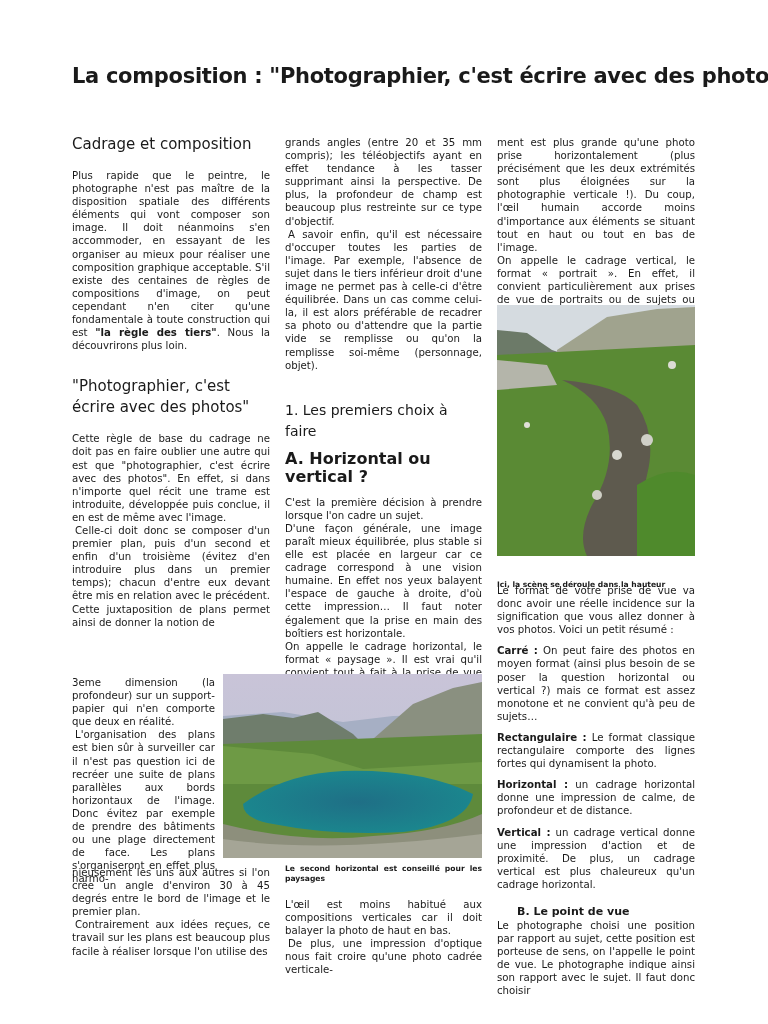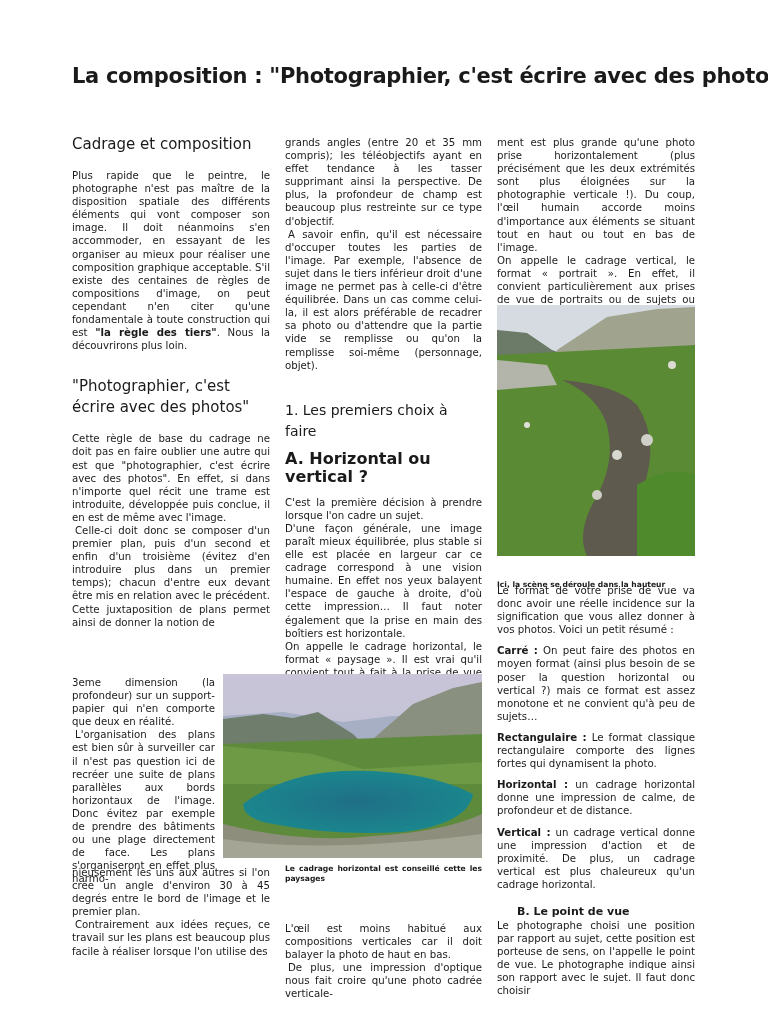--- a/index.html
+++ b/index.html
@@ -82,23 +82,23 @@
     <path d="M0 42 L60 38 L120 48 L170 42 L259 40 L259 70 L0 70 Z" fill="#a6afc4"></path>
     <path d="M0 45 L40 40 L70 44 L95 38 L130 60 L140 70 L0 70 Z" fill="#6f7d6c"></path>
     <path d="M150 65 L190 30 L230 14 L259 8 L259 70 Z" fill="#8a9080"></path>
     <path d="M0 70 L259 60 L259 184 L0 184 Z" fill="#5e8a3b"></path>
     <path d="M0 72 L90 80 L140 95 L259 88 L259 110 L0 110 Z" fill="#6e9a45"></path>
     <path d="M20 130 Q60 100 120 97 Q200 95 250 120 Q245 150 180 158 Q110 162 50 150 Q20 145 20 130 Z" fill="url(#lake)"></path>
     <path d="M0 150 Q80 170 150 162 Q220 158 259 140 L259 184 L0 184 Z" fill="#8d8f7c"></path>
     <path d="M0 165 Q100 180 259 160 L259 184 L0 184 Z" fill="#a5a596"></path>
   </svg>
 </div>
-<div class="abs caption" style="left:285px; top:864px; width:197px;">Le cadrage horizontal est conseillé cette les paysages</div>
+<div class="abs caption" style="left:285px; top:864px; width:197px;">Le second horizontal est conseillé pour les paysages</div>
 
-<div class="abs body-text col2" style="top:898px;margin-top:24px;">
+<div class="abs body-text col2" style="top:898px;">
   <p>L'œil est moins habitué aux compositions verticales car il doit balayer la photo de haut en bas.</p>
   <p style="text-indent:3px">De plus, une impression d'optique nous fait croire qu'une photo cadrée verticale-</p>
 </div>
 
 <div class="abs body-text col3" style="top:136px;">
   <p>ment est plus grande qu'une photo prise horizontalement (plus précisément que les deux extrémités sont plus éloignées sur la photographie verticale !). Du coup, l'œil humain accorde moins d'importance aux éléments se situant tout en haut ou tout en bas de l'image.</p>
   <p>On appelle le cadrage vertical, le format « portrait ». En effet, il convient particulièrement aux prises de vue de portraits ou de sujets ou d'actions se déroulant dans la hauteur (escalade par exemple).</p>
 </div>
 
 <div class="abs photo" style="left:497px; top:305px; width:198px; height:251px;">

